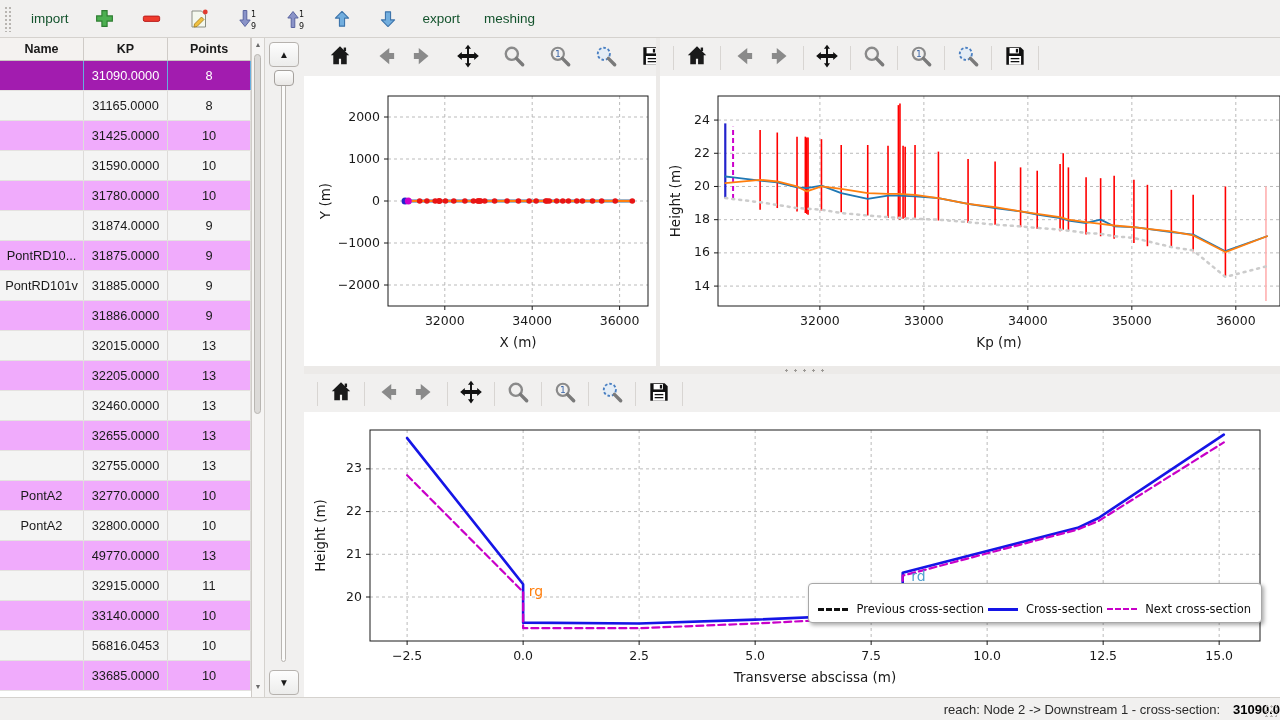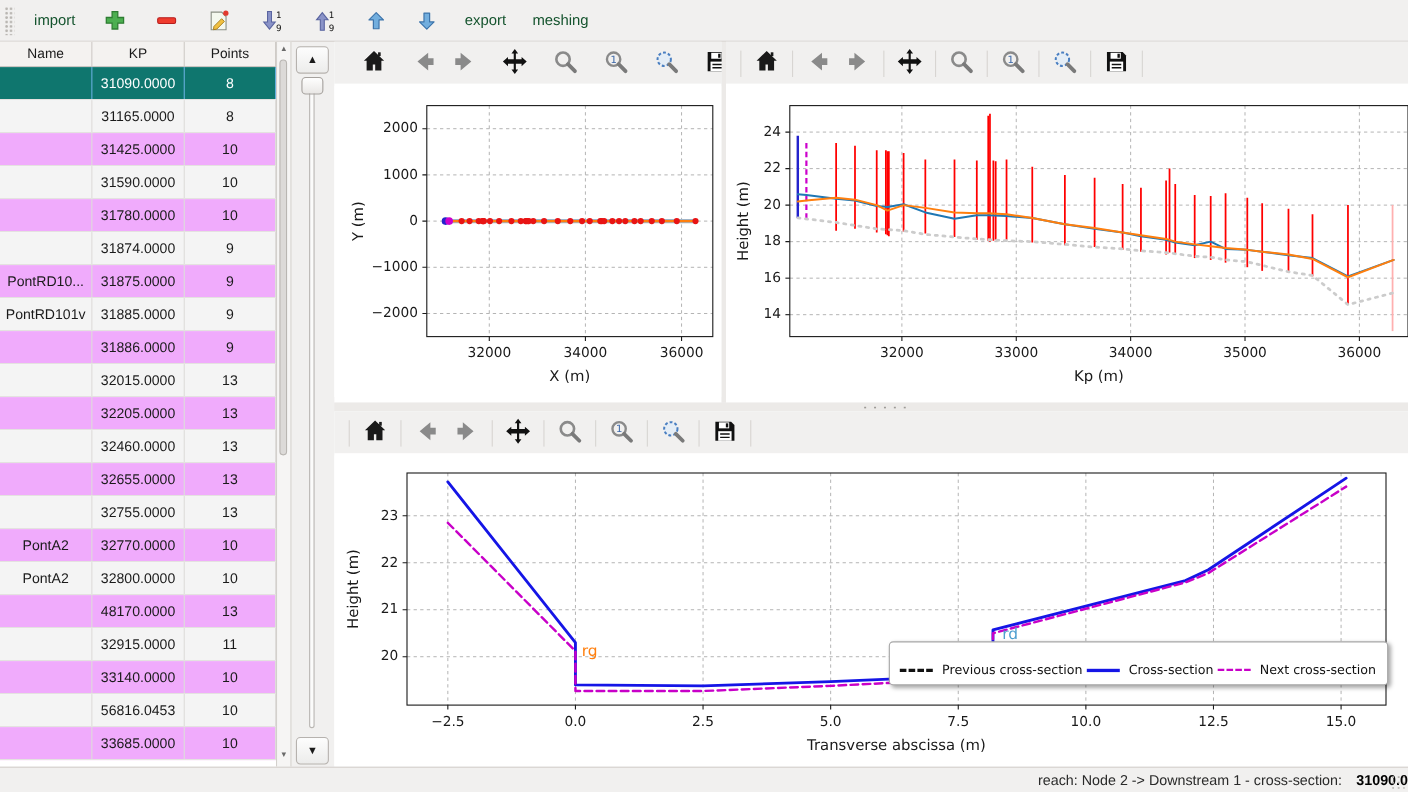--- a/index.html
+++ b/index.html
@@ -11,26 +11,26 @@
   .grip{width:9px;height:26px;margin-right:6px;
     background-image:radial-gradient(circle,#b8b5b1 1px,transparent 1.3px);background-size:4px 4px}
   .tbtn{border:none;background:transparent;font-size:13.5px;color:#14532d;padding:6px 12px;
     font-family:inherit;display:flex;align-items:center;cursor:default}
   .tbtn svg{display:block}
   
   .table-panel{position:absolute;left:0;top:38px;width:251px;height:659px;background:#fff;
     border-right:1px solid #cfcbc7;overflow:hidden}
   .thead{display:grid;grid-template-columns:84px 84px 83px;height:22px;background:#f4f2f0;
     border-bottom:1px solid #c9c5c1}
-  .hc{font-weight:normal;font-size:12.5px;display:flex;align-items:center;justify-content:center;
+  .hc{font-weight:bold;font-size:12.5px;display:flex;align-items:center;justify-content:center;
     border-right:1px solid #cfcbc7;color:#1a1a1a}
   .trow{display:grid;grid-template-columns:84px 84px 83px;height:30px;box-sizing:border-box;
     border-bottom:1px solid #e4e2e0;background:#f0abfc}
   .trow.alt{background:#f4f4f4}
-  .trow.selected{background:#0f766e}
+  .trow.selected{background:#a21caf}
   .trow.selected .cell{color:#fff;border-right-color:#66aedd}
   .cell{display:flex;align-items:center;justify-content:center;font-size:12.8px;color:#1a1a1a;
     border-right:1px solid #dedcda;overflow:hidden;white-space:nowrap}
   
   .table-scrollbar{position:absolute;left:252px;top:38px;width:12px;height:659px;background:#f6f5f4;
     border-right:1px solid #d5d2ce}
   .tsb-arrow{position:absolute;left:0;width:12px;text-align:center;font-size:7px;color:#6a6a6a;line-height:10px}
   .tsb-thumb{position:absolute;left:2px;top:16px;width:7px;height:360px;background:#dcdad8;
     border:1px solid #b9b6b2;border-radius:4px;box-sizing:border-box}
   
@@ -221,21 +221,21 @@
         <div class="cell">32770.0000</div>
         <div class="cell">10</div>
       </div>
       <div class="trow alt">
         <div class="cell">PontA2</div>
         <div class="cell">32800.0000</div>
         <div class="cell">10</div>
       </div>
       <div class="trow">
         <div class="cell"></div>
-        <div class="cell">48170.0000</div>
+        <div class="cell">49770.0000</div>
         <div class="cell">13</div>
       </div>
       <div class="trow alt">
         <div class="cell"></div>
         <div class="cell">32915.0000</div>
         <div class="cell">11</div>
       </div>
       <div class="trow">
         <div class="cell"></div>
         <div class="cell">33140.0000</div>

